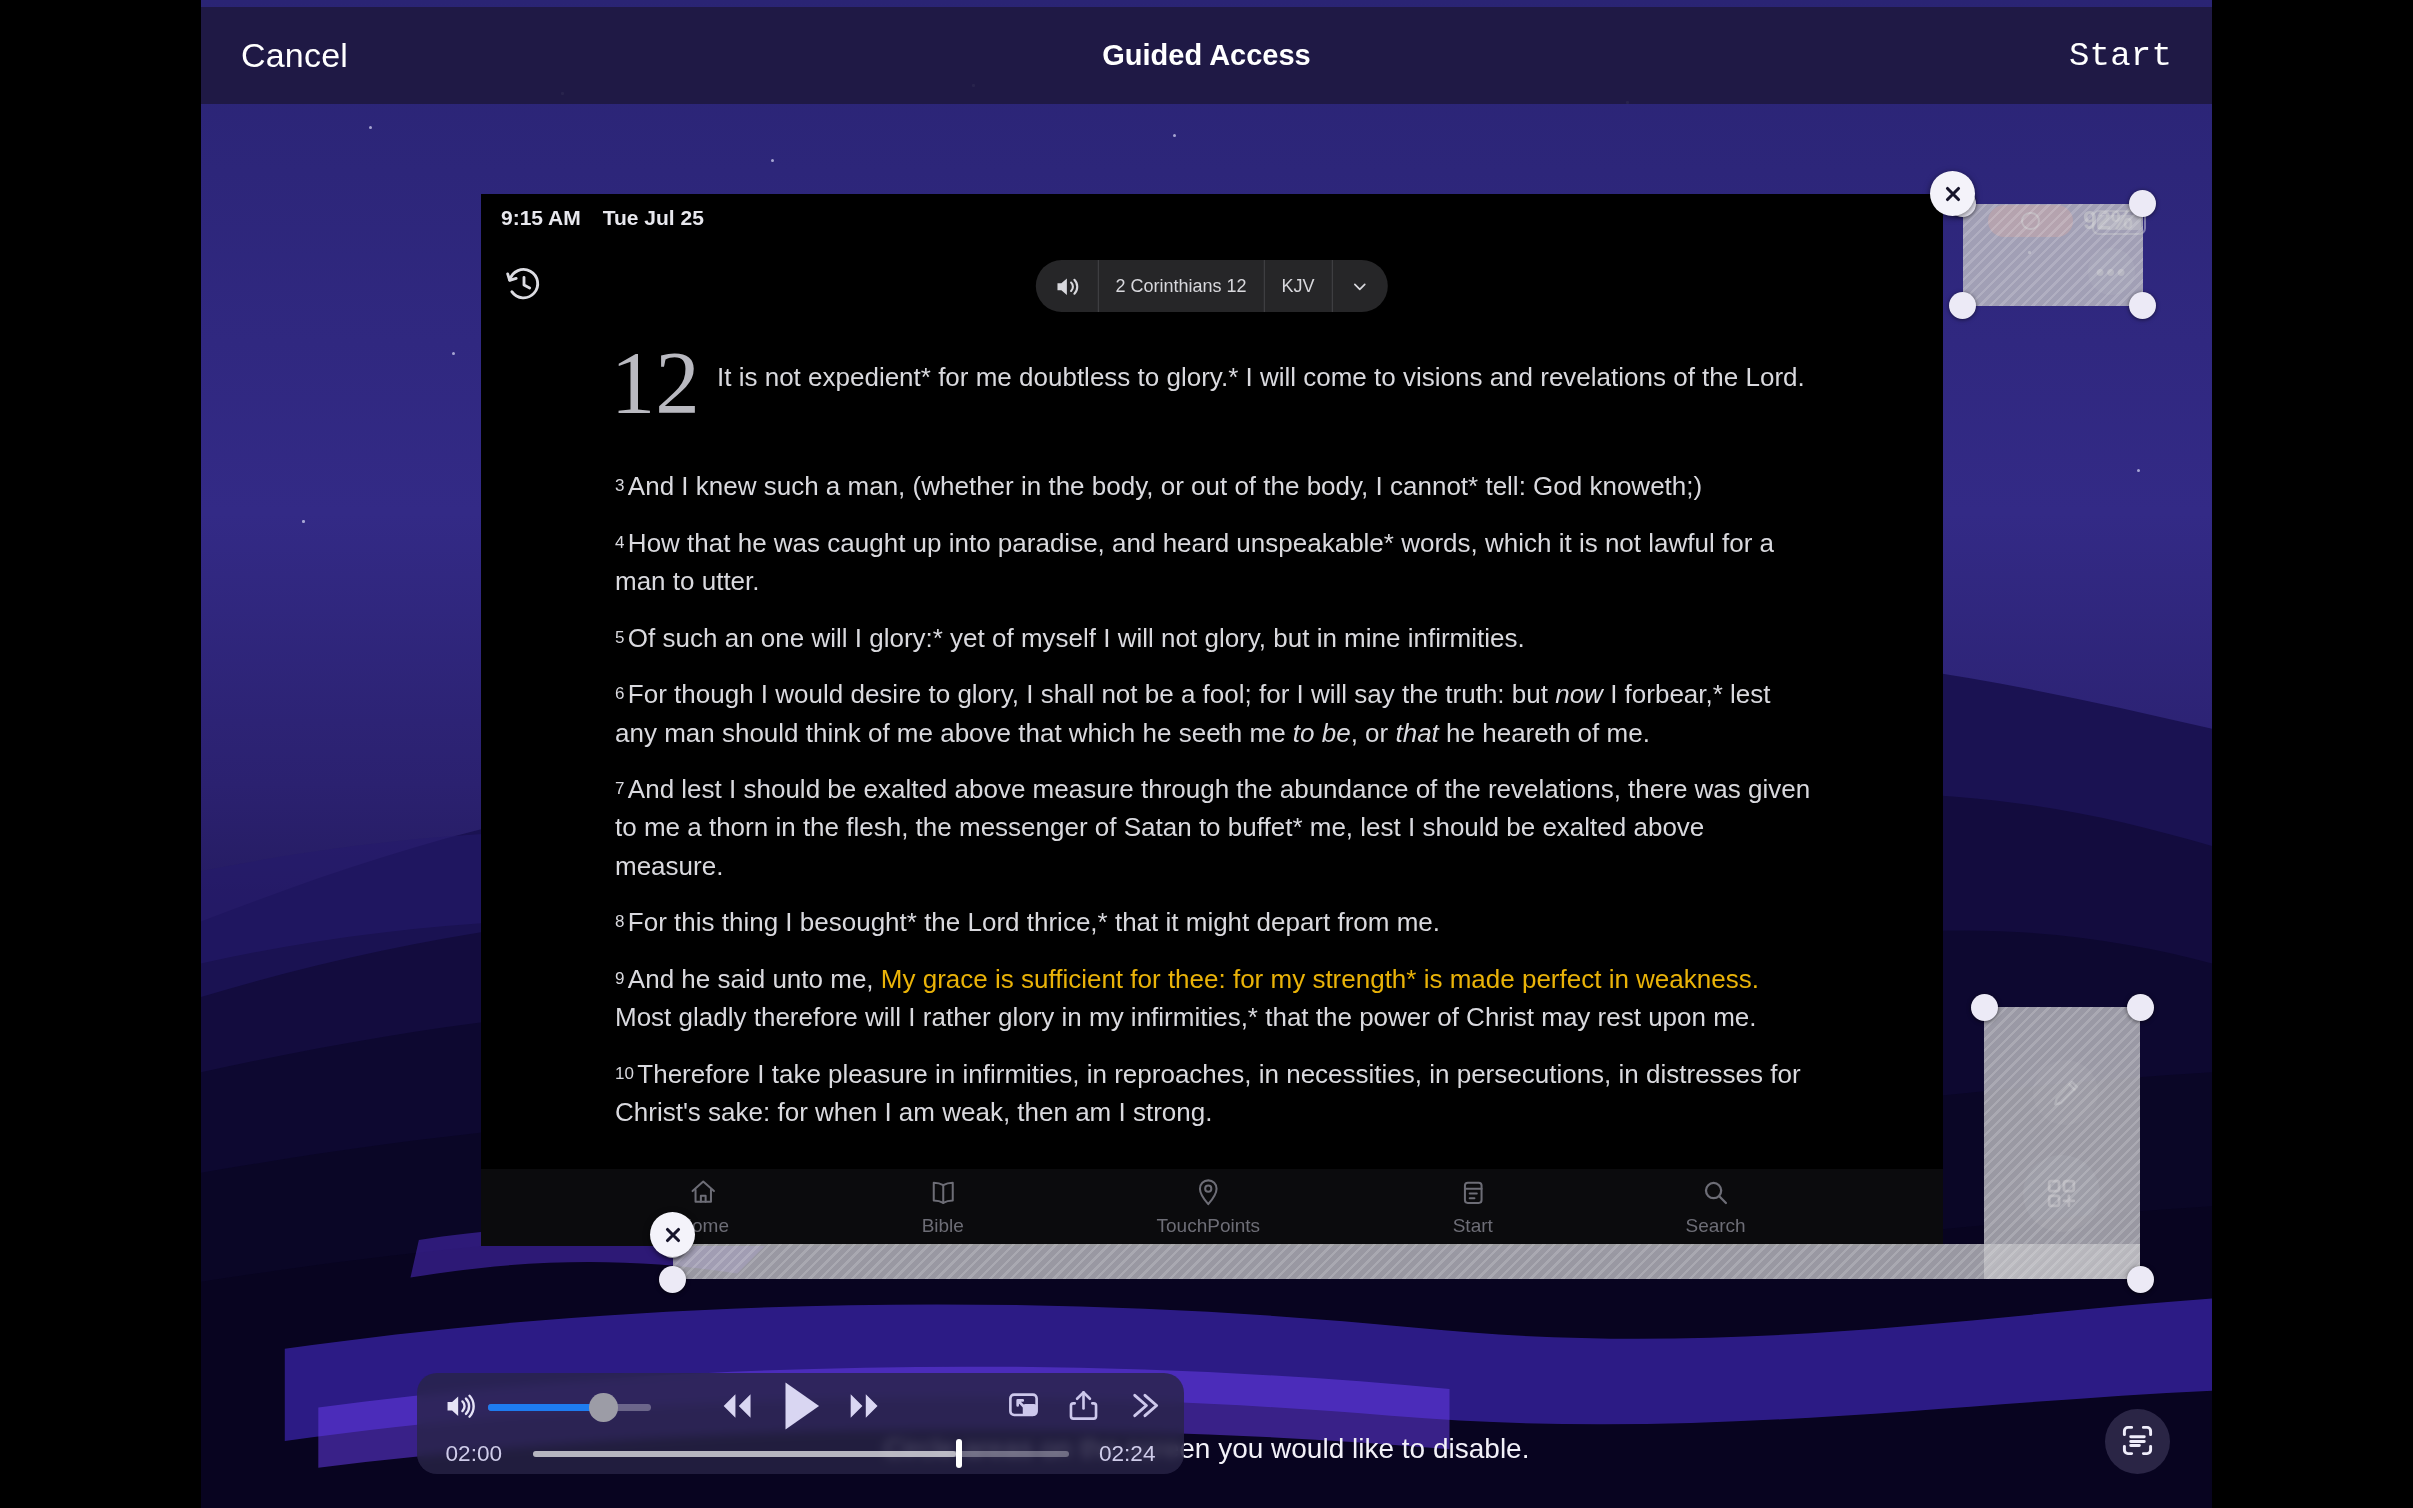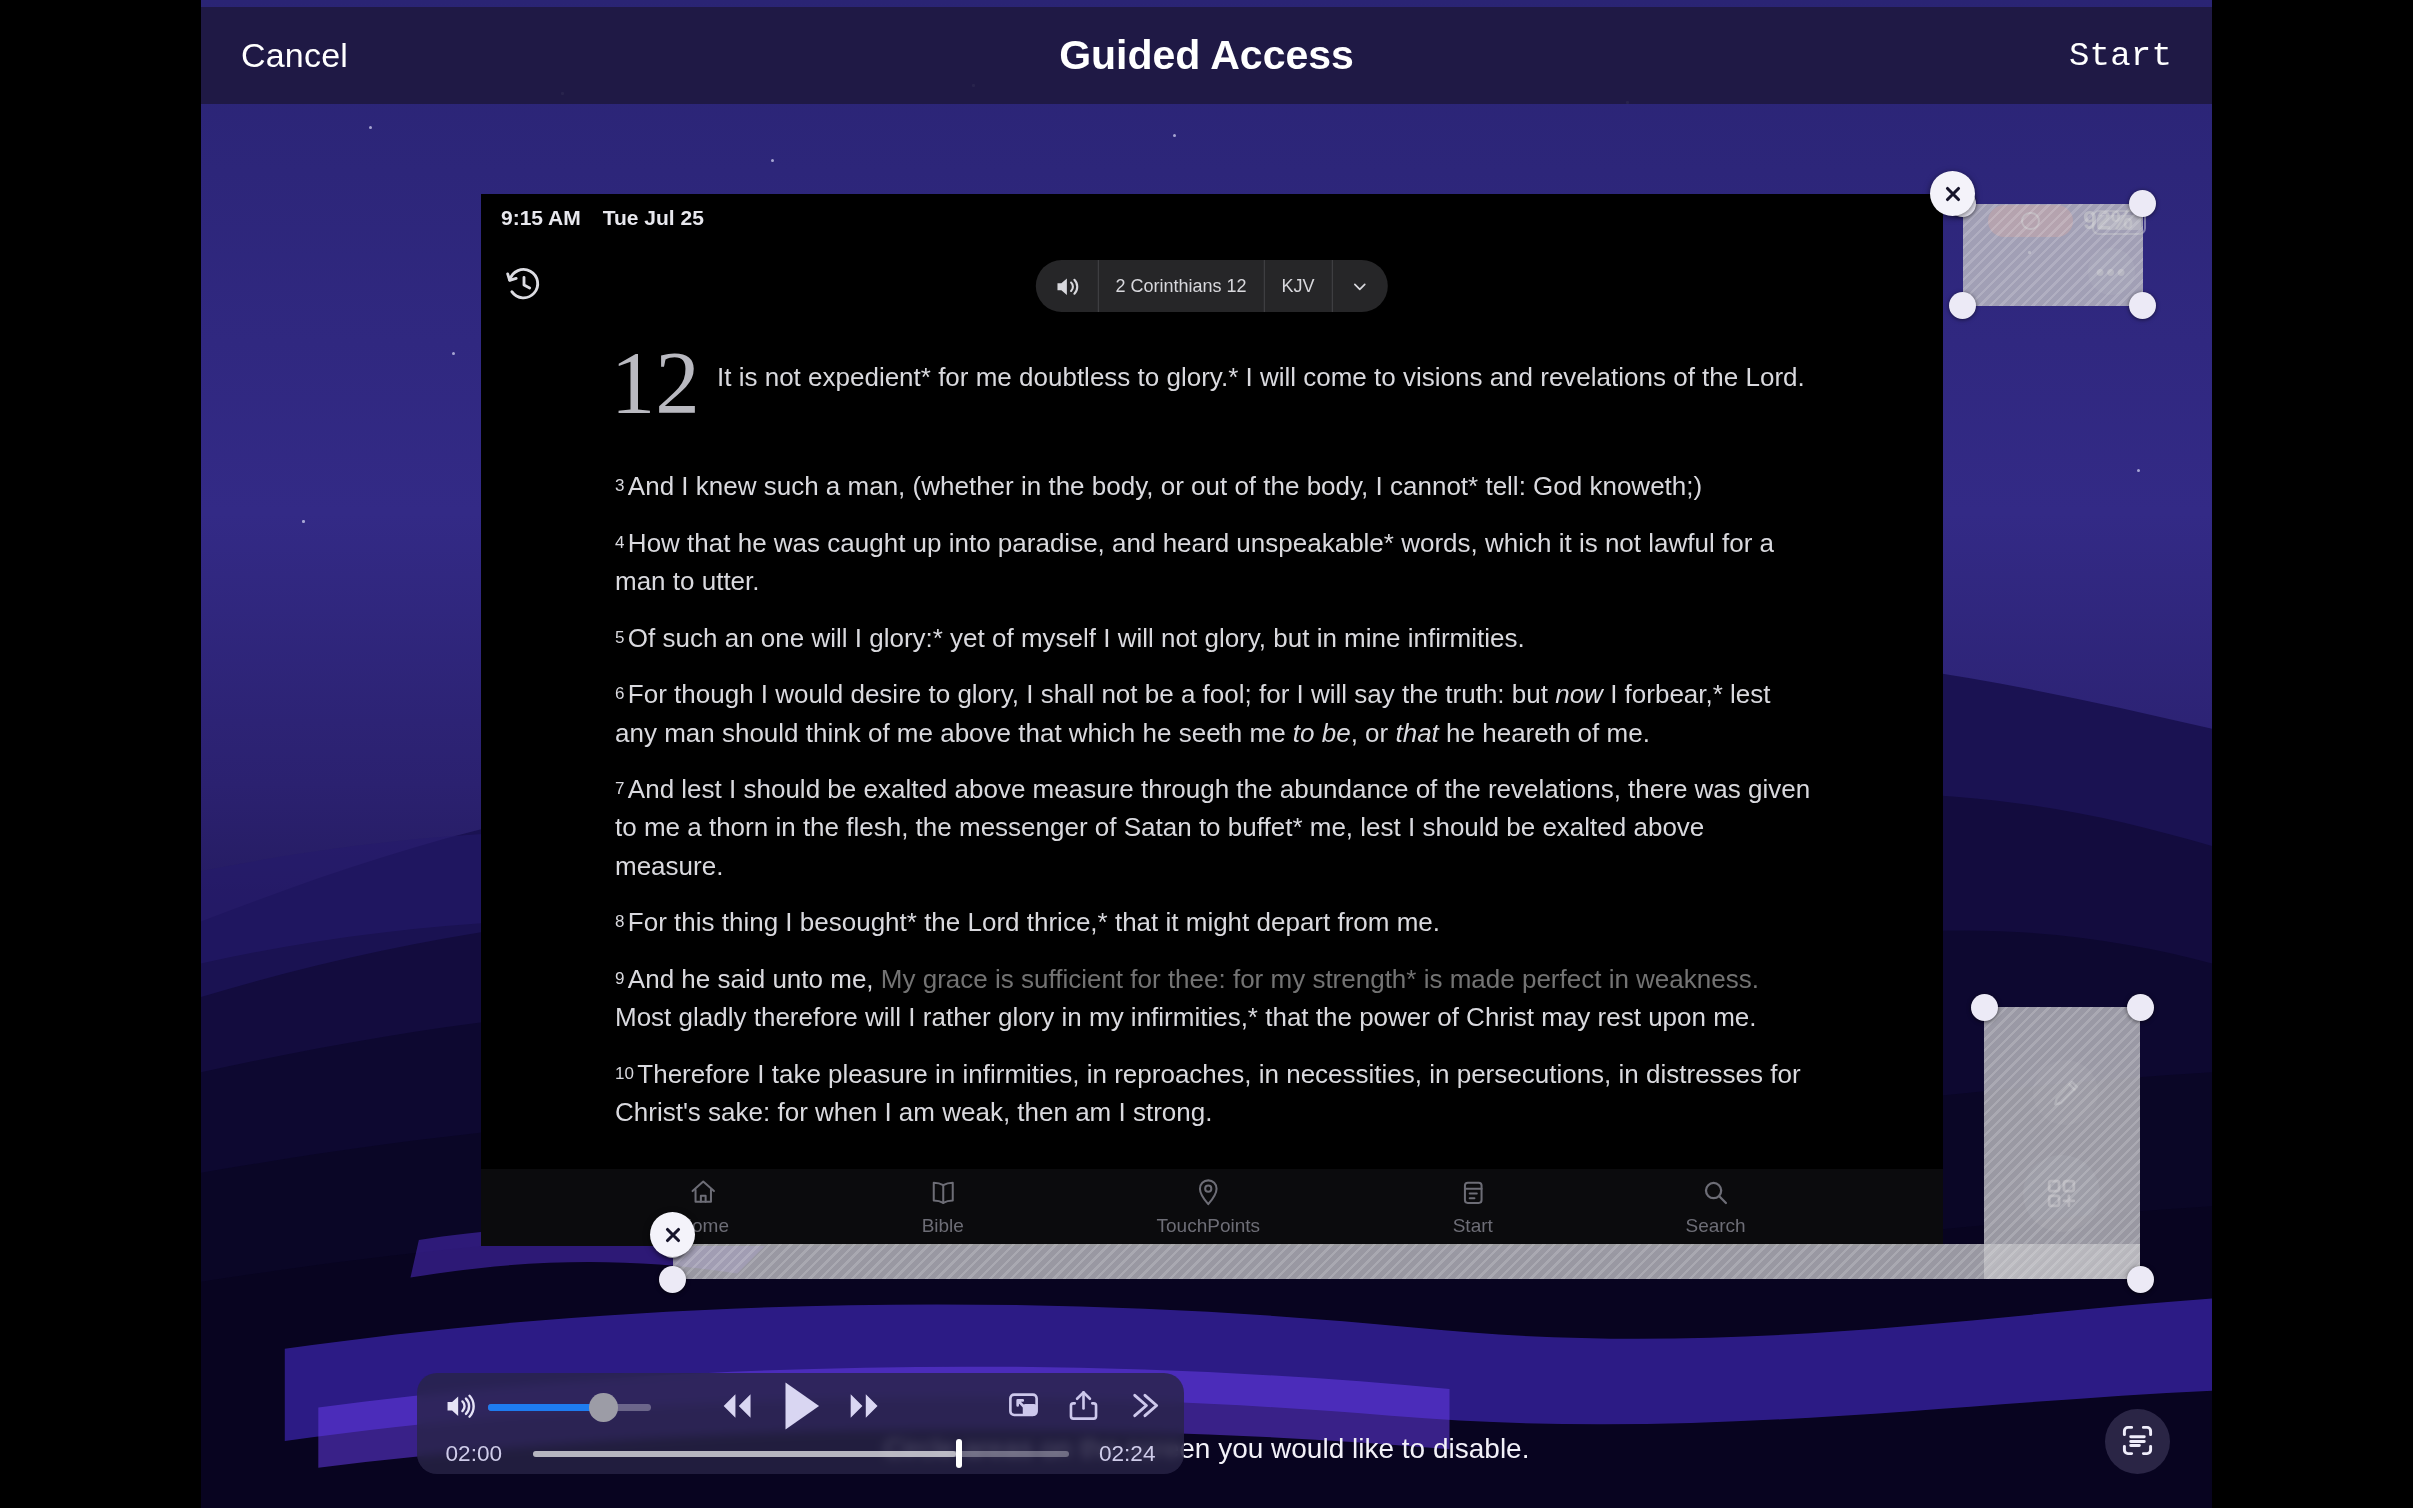--- a/index.html
+++ b/index.html
@@ -18,21 +18,21 @@
   #wall .star { position:absolute; background:#cfd0ef; border-radius:50%; opacity:.75; }
   #wall svg { position:absolute; left:0; bottom:0; width:2011px; height:1173px; display:block; }
 
   
   #ga-nav { position:absolute; left:0; top:7px; width:2011px; height:97px; z-index:60;
     background:rgba(30,25,66,.93); display:flex; align-items:center; }
   #ga-nav .nav-btn { color:#fff; font-size:34px; letter-spacing:0.2px; cursor:pointer; }
   #ga-nav #nav-cancel { position:absolute; left:40px; }
   #ga-nav #nav-start  { position:absolute; right:40px;font-family:Liberation Mono, monospace; }
   #ga-nav #nav-title  { position:absolute; left:0; right:0; text-align:center;
-    color:#fff; font-size:41px; font-weight:bold; }
+    color:#fff; font-size:29px; font-weight:bold; }
 
   
   #app { position:absolute; left:280px; top:194px; width:1462px; height:1052px;
     background:#000; overflow:hidden; z-index:10; }
   #app-status { position:absolute; left:20px; top:11.7px; color:#e8e8ee;
     font-size:21px; font-weight:bold; display:flex; gap:22px; }
   #app-toolbar { position:absolute; left:0; top:63px; width:100%; height:67px; }
   #history-icon { position:absolute; left:22.6px; top:8.4px; width:40px; height:40px; }
   #ref-pill { position:absolute; left:50%; transform:translateX(-50%); top:3.4px;
     height:52px; background:#262628; border-radius:26px; display:flex; align-items:center;
@@ -44,21 +44,21 @@
 
   
   #scripture { position:absolute; left:134px; top:164px; width:1198px;
     color:#d9d9de; font-size:26px; line-height:1.47; }
   #scripture p { margin:0 0 18.4px 0; }
   #scripture .vnum { font-size:17px; vertical-align:4.2px; margin-right:3.4px; color:#d9d9de; }
   #scripture .first { position:relative; min-height:91px; }
   #scripture .dropcap { position:absolute; left:-4.2px; top:-20px;
     font-size:89px; line-height:1; color:#b9b9c0; font-family:"Liberation Serif", serif; }
   #scripture .first .body { display:block; margin-left:102px; }
-  #scripture .red { color:#737373; }
+  #scripture .red { color:#eab308; }
   #scripture .ital { font-style:italic; }
   #scripture .indent { text-indent:45px; }
 
   
   #tabbar { position:absolute; left:0; bottom:0; width:100%; height:77px;
     background:#0b0b0d; display:flex; align-items:center; justify-content:space-around;
     padding:0 101px; }
   #tabbar .tab { display:flex; flex-direction:column; align-items:center; gap:4.2px;
     color:#6d6d76; font-size:19px; }
   #tabbar .tab svg { width:28.5px; height:28.5px; }

